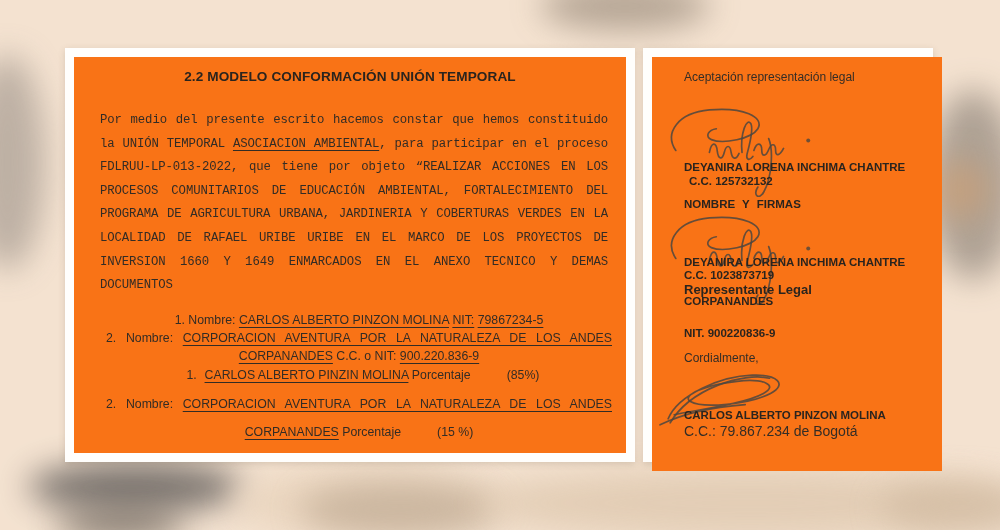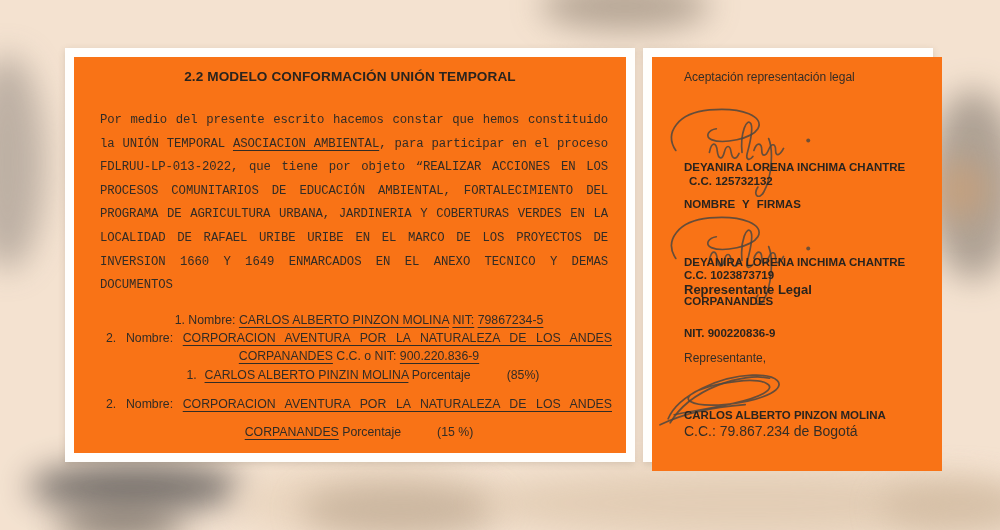--- a/index.html
+++ b/index.html
@@ -133,21 +133,21 @@
         <path d="M110,38 c5,12 3,40 -5,54 c-5,9 -11,3 -6,-5"></path>
         <circle cx="150" cy="40" r="2"></circle>
       </svg>
 
       <div class="abs bold" style="left:32px;top:199px;font-size:11.5px;">DEYANIRA LORENA INCHIMA CHANTRE</div>
       <div class="abs bold" style="left:32px;top:212px;font-size:11.5px;">C.C. 1023873719</div>
       <div class="abs bold" style="left:32px;top:225px;font-size:13px;">Representante Legal</div>
       <div class="abs bold" style="left:32px;top:238px;font-size:11.5px;">CORPANANDES</div>
       <div class="abs bold" style="left:32px;top:251px;font-size:11.5px;margin-top:19px;">NIT. 900220836-9</div>
 
-      <div class="abs" style="left:32px;top:294px;font-size:12px;">Representante,</div>
+      <div class="abs" style="left:32px;top:294px;font-size:12px;">Cordialmente,</div>
 
       <svg class="sig" style="left:4px;top:303px;" width="152" height="76" viewBox="0 0 150 75">
         <path d="M12,58 C22,34 64,16 95,15 C120,14 130,24 113,33 C92,44 46,48 34,41 C24,35 50,24 80,21 C107,18 121,25 106,33 C88,43 42,49 18,54"></path>
         <path d="M4,64 C28,52 62,46 88,44"></path>
         <path d="M14,62 C34,28 86,12 112,18"></path>
       </svg>
 
       <div class="abs bold" style="left:32px;top:352px;font-size:11.5px;">CARLOS ALBERTO PINZON MOLINA</div>
       <div class="abs" style="left:32px;top:366px;font-size:14px;">C.C.: 79.867.234 de Bogotá</div>
 

